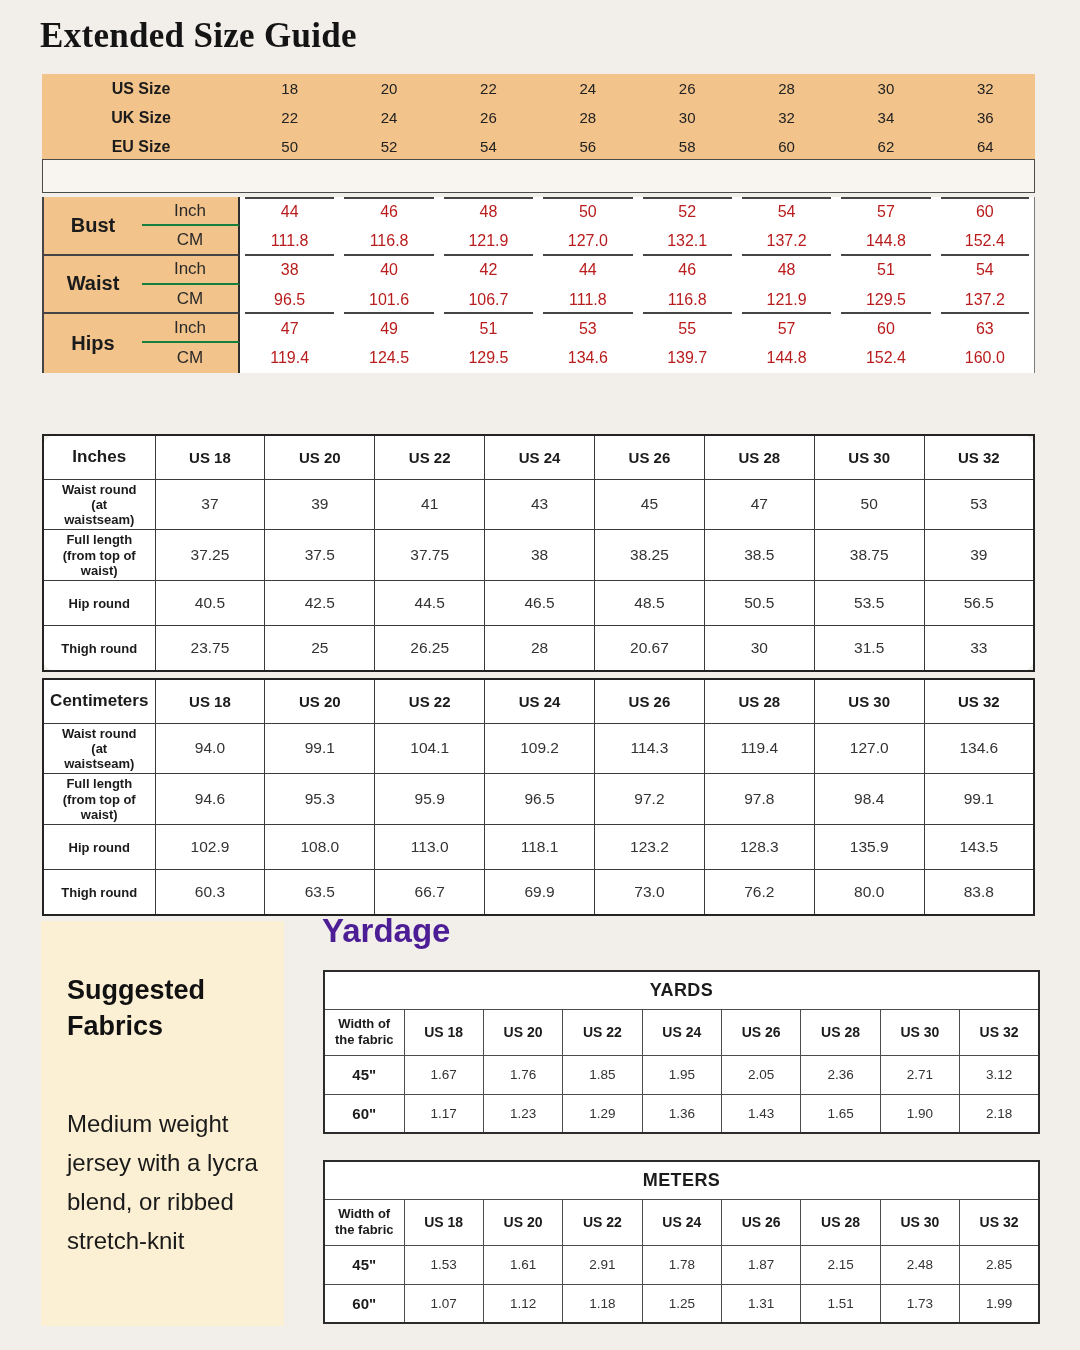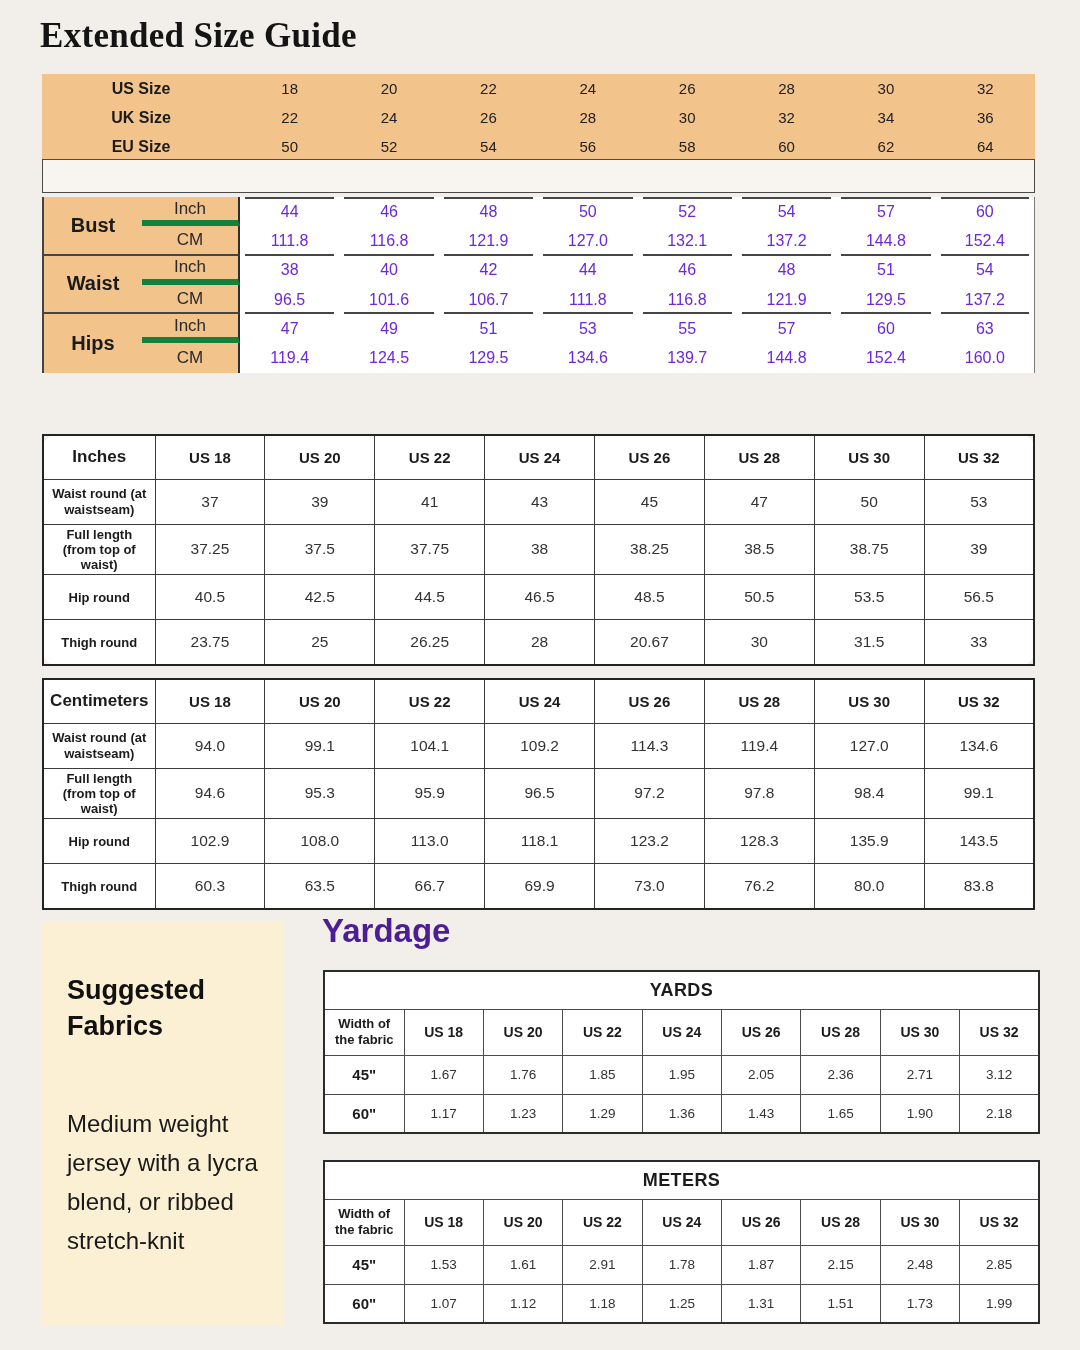--- a/index.html
+++ b/index.html
@@ -26,43 +26,43 @@
   #empty-row { position:absolute; left:42px; top:159px; width:993px; height:34px;
     background:#F8F5F1; border:1px solid #4a4a4a; }
 
   
   #size-body { position:absolute; left:42px; top:197px; width:993px; }
   .ssec { display:grid; grid-template-columns:100px 98px 1fr; grid-template-rows:29.3px 29.3px; }
   .sname { grid-column:1; grid-row:1/3; background:var(--orange); display:flex; align-items:center;
     justify-content:center; font-weight:700; font-size:20px; border-left:2px solid #454545; }
   .sunit { background:var(--orange); display:flex; align-items:center; justify-content:center;
     font-size:17px; color:#2a2a2a; border-right:2px solid #2f2f2f; }
-  .sunit.u-inch { grid-column:2; grid-row:1; border-bottom:6px solid #15803d; }
+  .sunit.u-inch { grid-column:2; grid-row:1; border-bottom:2px solid #15803d; }
   .sunit.u-cm   { grid-column:2; grid-row:2; }
   .svals { display:grid; grid-template-columns:repeat(8,1fr); grid-column:3; background:#fff; }
   .svals.r1 { grid-row:1; }
   .svals.r2 { grid-row:2; }
   .dcell { position:relative; display:flex; align-items:center; justify-content:center;
-    font-size:16px; color:#6d28d9;text-align:center; }
+    font-size:16px; color:#b91c1c;text-align:center; }
   .dcell:last-child { border-right:1.5px solid #7c7c7c; }
   .top-line .dcell::before { content:""; position:absolute; top:0; left:5px; right:5px;
     border-top:2px solid #454545; }
   .bot-line .dcell::after { content:""; position:absolute; bottom:0; left:5px; right:5px;
     border-bottom:2px solid #454545; }
   .ssec.sep > .sname, .ssec.sep > .sunit.u-cm { border-bottom:2px solid #454545; }
 
   
   table { border-collapse:collapse; table-layout:fixed; background:#fff; }
   .gt { position:absolute; left:42px; width:993px; border:2px solid #232323; }
   #gt-inches { top:434px;border-radius:16px; } #gt-cm { top:678px; }
   .gt col.c0 { width:112px; }
   .gt th, .gt td { border:1.6px solid #3b3b3b; text-align:center; vertical-align:middle; }
   .gt .hrow th { height:44px; font-size:15px; }
   .gt .hrow th.unit { font-size:17px; }
-  .gt .drow th { height:45px; font-size:13px; line-height:1.18; padding:2px 7px; }
+  .gt .drow th { height:45px; font-size:13px; line-height:1.18; padding:2px 17px; }
   .gt .drow td { font-size:15.5px; font-weight:400; color:#333; }
 
   
   #fabrics { position:absolute; left:41px; top:921px; width:243px; height:405px;
     background:var(--cream); padding:51px 26px 0 26px; }
   #fabrics .ftitle { font-weight:700; font-size:27px; line-height:1.35; color:#111; }
   #fabrics .fbody  { margin-top:60px; font-size:24px; line-height:1.62; color:#1a1a1a; }
 
   
   .yt { position:absolute; left:323px; width:717px; border:2px solid #2b2b2b; }

